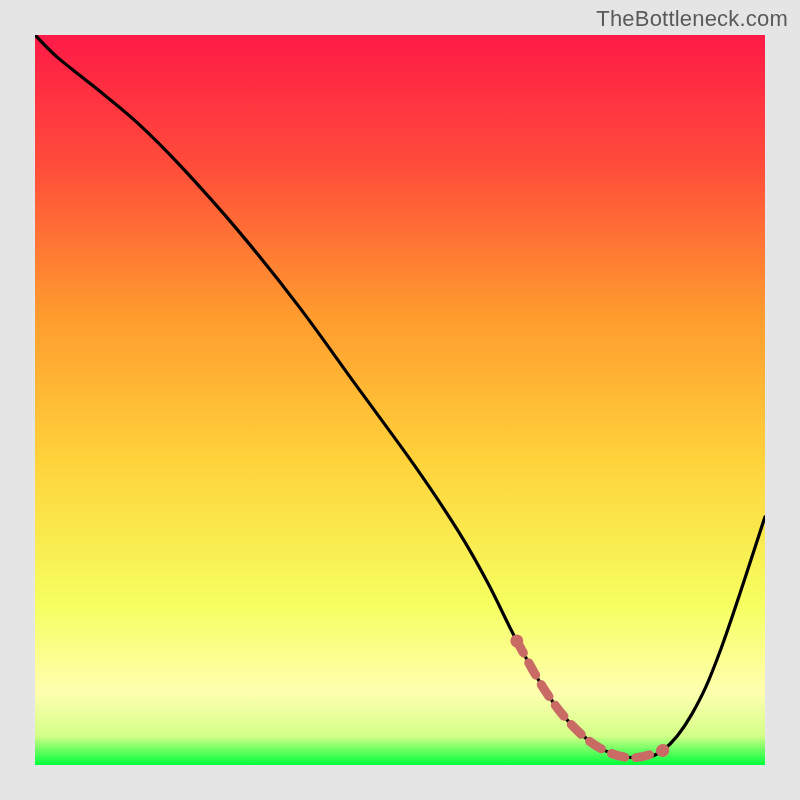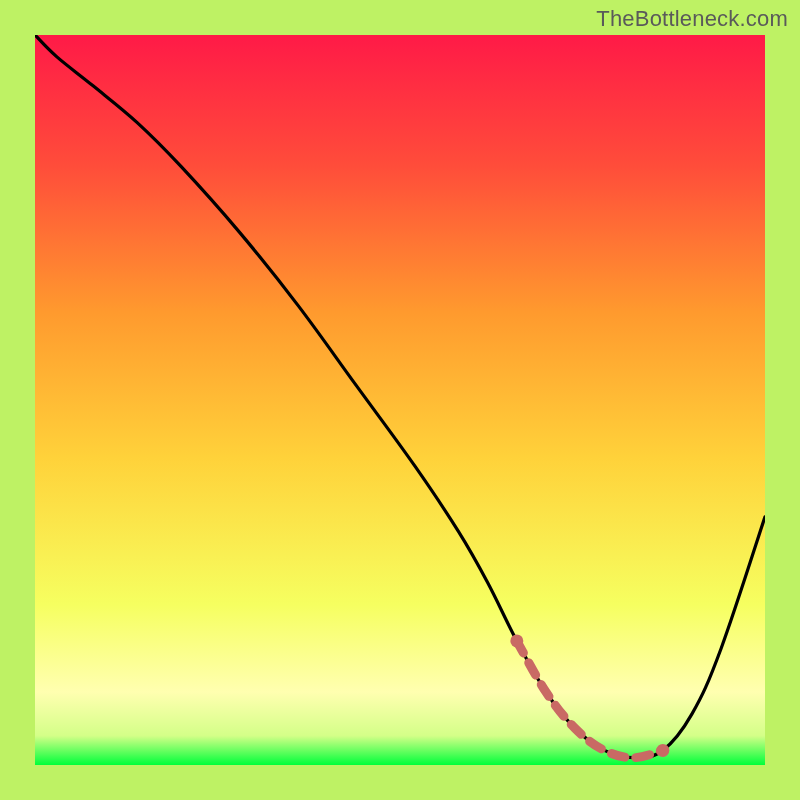--- a/index.html
+++ b/index.html
@@ -1,21 +1,21 @@
 <!DOCTYPE html>
 <html><head>
 <meta charset="utf-8">
 <style>
   * { margin: 0; padding: 0; box-sizing: border-box; }
   html, body { width: 800px; height: 800px; overflow: hidden; background: #000; }
   .container {
     position: relative;
     width: 800px;
     height: 800px;
-    background: #bef264;
+    background: #e5e5e5;
   }
   .watermark {
     position: absolute;
     top: 6px;
     right: 12px;
     font-family: Arial, Helvetica, sans-serif;
     font-size: 22px;
     font-weight: 500;
     color: #5a5a5a;
     letter-spacing: 0.2px;

